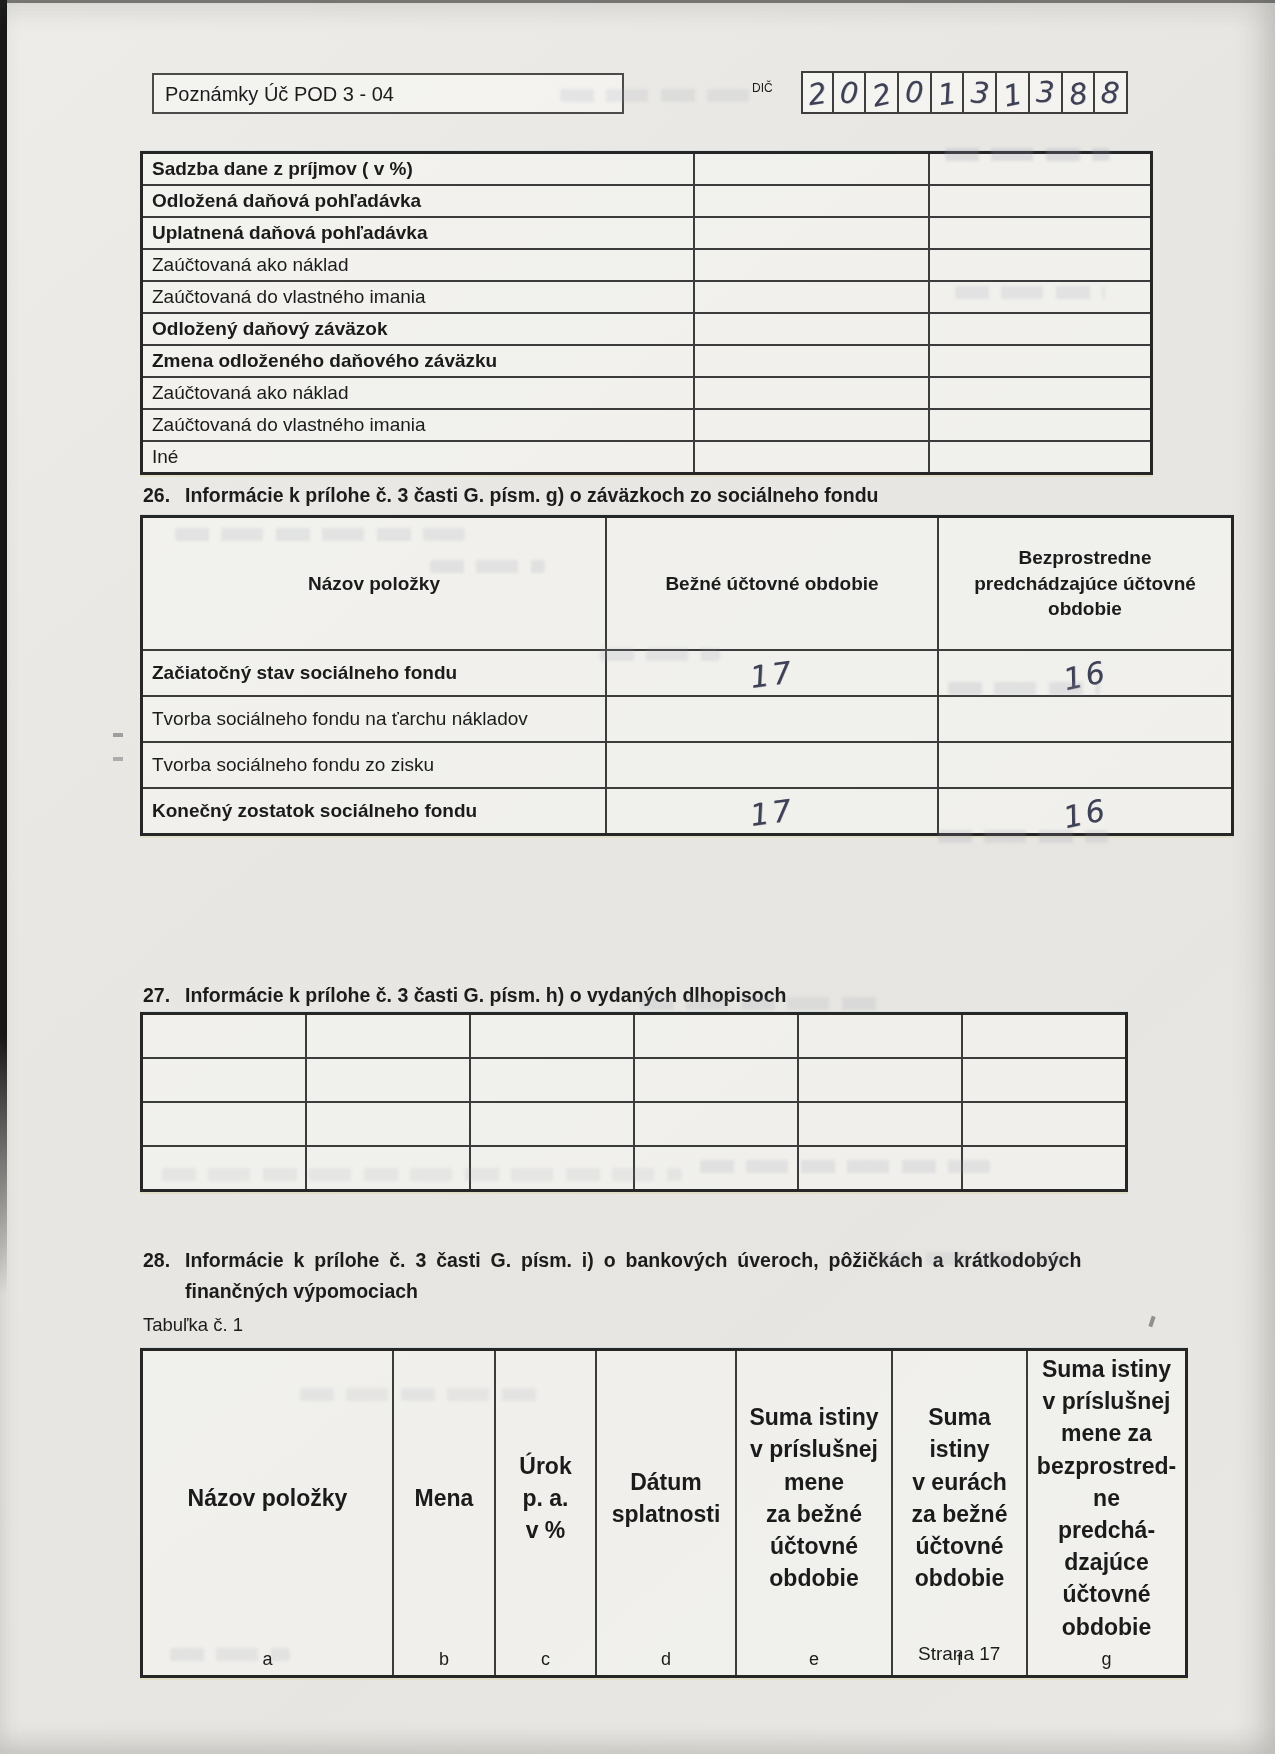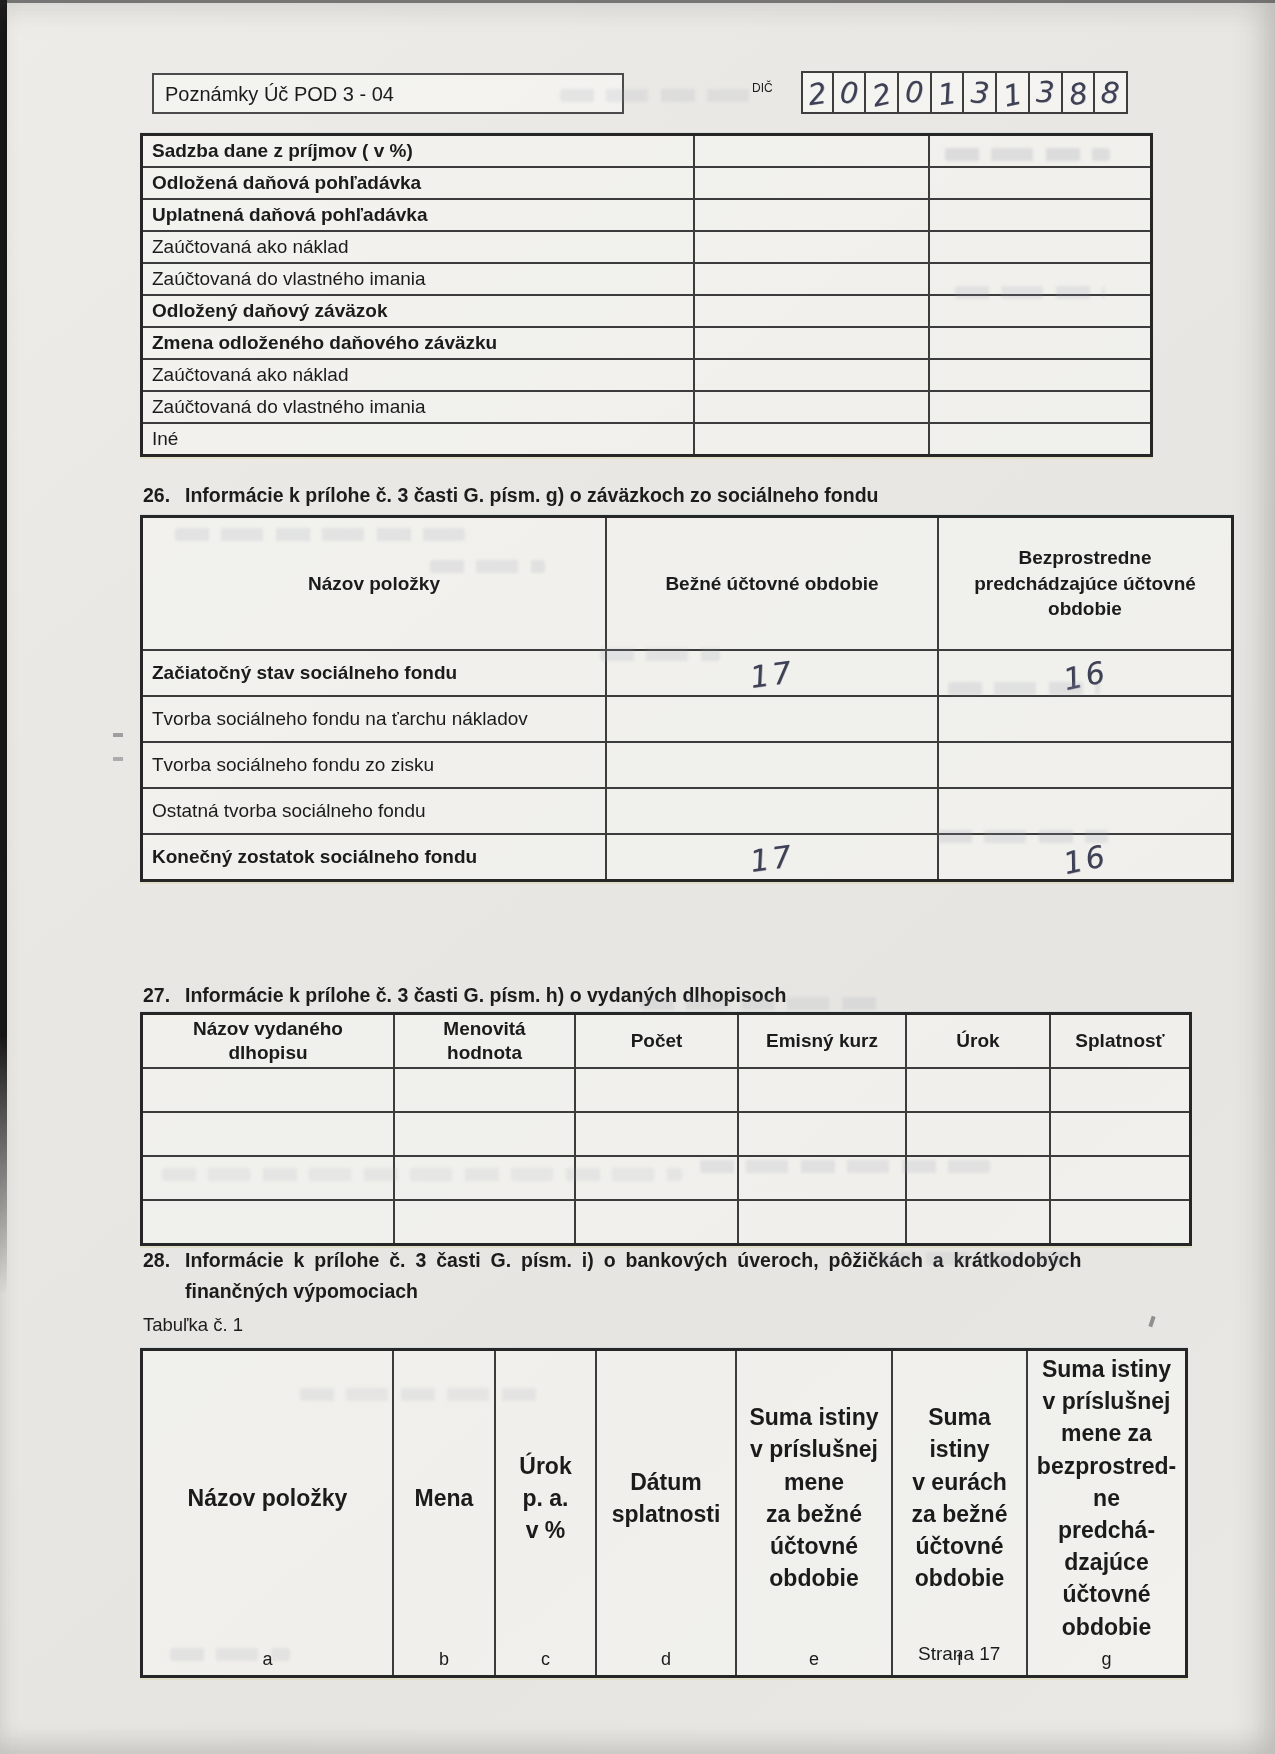--- a/index.html
+++ b/index.html
@@ -29,21 +29,21 @@
   .r2{transform:rotate(-12deg) translateY(2px);} .r3{transform:rotate(2deg) translateY(-1px);}
 
   
   .t{position:absolute;border-collapse:collapse;table-layout:fixed;background:rgba(250,249,245,.5);
     border:3px solid #262626;box-shadow:0 2px 0 rgba(190,180,40,.14), 0 -1px 0 rgba(0,140,190,.08);}
   .t td{border:2px solid #3c3c3c;font-size:19px;color:#1b1b1b;padding:0 6px 0 9px;vertical-align:middle;
     overflow:hidden;white-space:normal;}
   .t .b{font-weight:bold;}
   .t .val{padding:0;text-align:center;}
 
-  .t1{left:140px;top:133px;width:988px;}
+  .t1{left:140px;top:151px;width:988px;}
   .t1 td{height:30px;}
 
   .t26{left:140px;top:515px;width:988px;}
   .t26 .hd{height:127px;text-align:center;font-weight:bold;white-space:pre-line;line-height:1.35;padding:2px 16px;}
   .t26 .rw td{height:44px;}
 
   .t27{left:140px;top:1012px;width:988px;}
   .t27 .hd{height:46px;text-align:center;font-weight:bold;white-space:pre-line;line-height:1.25;padding:2px 4px;}
   .t27 .rw td{height:42px;}
 
@@ -189,47 +189,32 @@
           <td class="lbl">Tvorba sociálneho fondu na ťarchu nákladov</td>
           <td class="val"></td>
           <td class="val"></td>
         </tr>
         <tr class="rw">
           <td class="lbl">Tvorba sociálneho fondu zo zisku</td>
           <td class="val"></td>
           <td class="val"></td>
         </tr>
         <tr class="rw">
-          <td class="lbl">Ostatná tvorba sociálneho fondu</td>
-          <td class="val"></td>
-          <td class="val"></td>
-        </tr>
-        <tr class="rw">
           <td class="lbl b">Konečný zostatok sociálneho fondu</td>
           <td class="val"><span class="hand r0">17</span></td>
           <td class="val"><span class="hand r2">16</span></td>
         </tr>
       </tbody>
   </table>
 
   <div class="heading h27">
     <span class="num">27.</span><span>Informácie k prílohe č. 3 časti G. písm. h) o vydaných dlhopisoch</span>
   </div>
   <table class="t t27">
     <tbody id="t27-body">
-        <tr>
-          <td class="hd" style="width: 242px;">Názov vydaného
-dlhopisu</td>
-          <td class="hd" style="width: 171px;">Menovitá
-hodnota</td>
-          <td class="hd" style="width: 153px;">Počet</td>
-          <td class="hd" style="width: 158px;">Emisný kurz</td>
-          <td class="hd" style="width: 134px;">Úrok</td>
-          <td class="hd" style="width: 130px;">Splatnosť</td>
-        </tr>
         <tr class="rw">
           <td class="val"></td>
           <td class="val"></td>
           <td class="val"></td>
           <td class="val"></td>
           <td class="val"></td>
           <td class="val"></td>
         </tr>
         <tr class="rw">
           <td class="val"></td>

